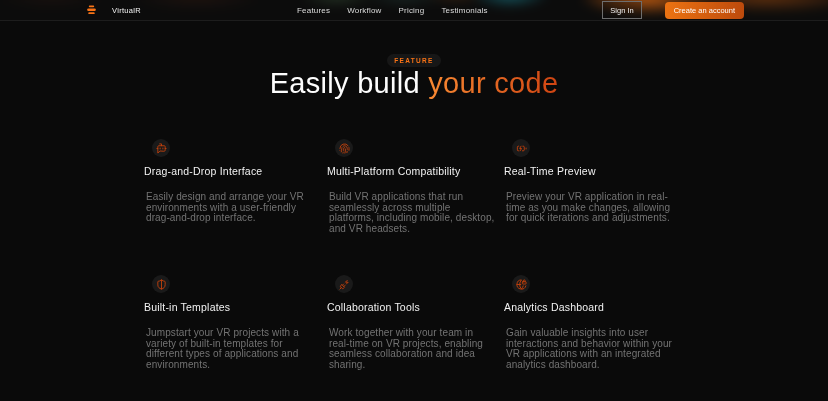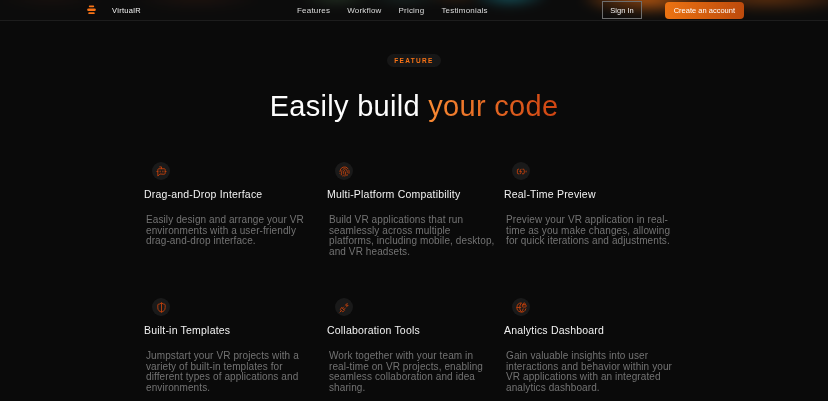--- a/index.html
+++ b/index.html
@@ -63,21 +63,20 @@
   
   main { text-align:center; padding-top:28px; }
   .badge {
     display:inline-block;
     background:#171717; color:#f97316;
     font-size:6.5px; font-weight:700; letter-spacing:1.3px;
     text-transform:uppercase;
     padding:3px 7px; border-radius:8px;
   }
   h1 {
-    margin-top:23px;
     font-size:29px; font-weight:500; letter-spacing:.3px;
     line-height:1.15; color:#fdfdfd;
   }
   h1 .accent {
     background:linear-gradient(90deg,#f98a33,#cf4412);
     -webkit-background-clip:text; background-clip:text; color:transparent;
   }
   .grid {
     width:540px; margin:39px auto 0;
     display:grid; grid-template-columns:183px 177px 180px; row-gap:41px;

